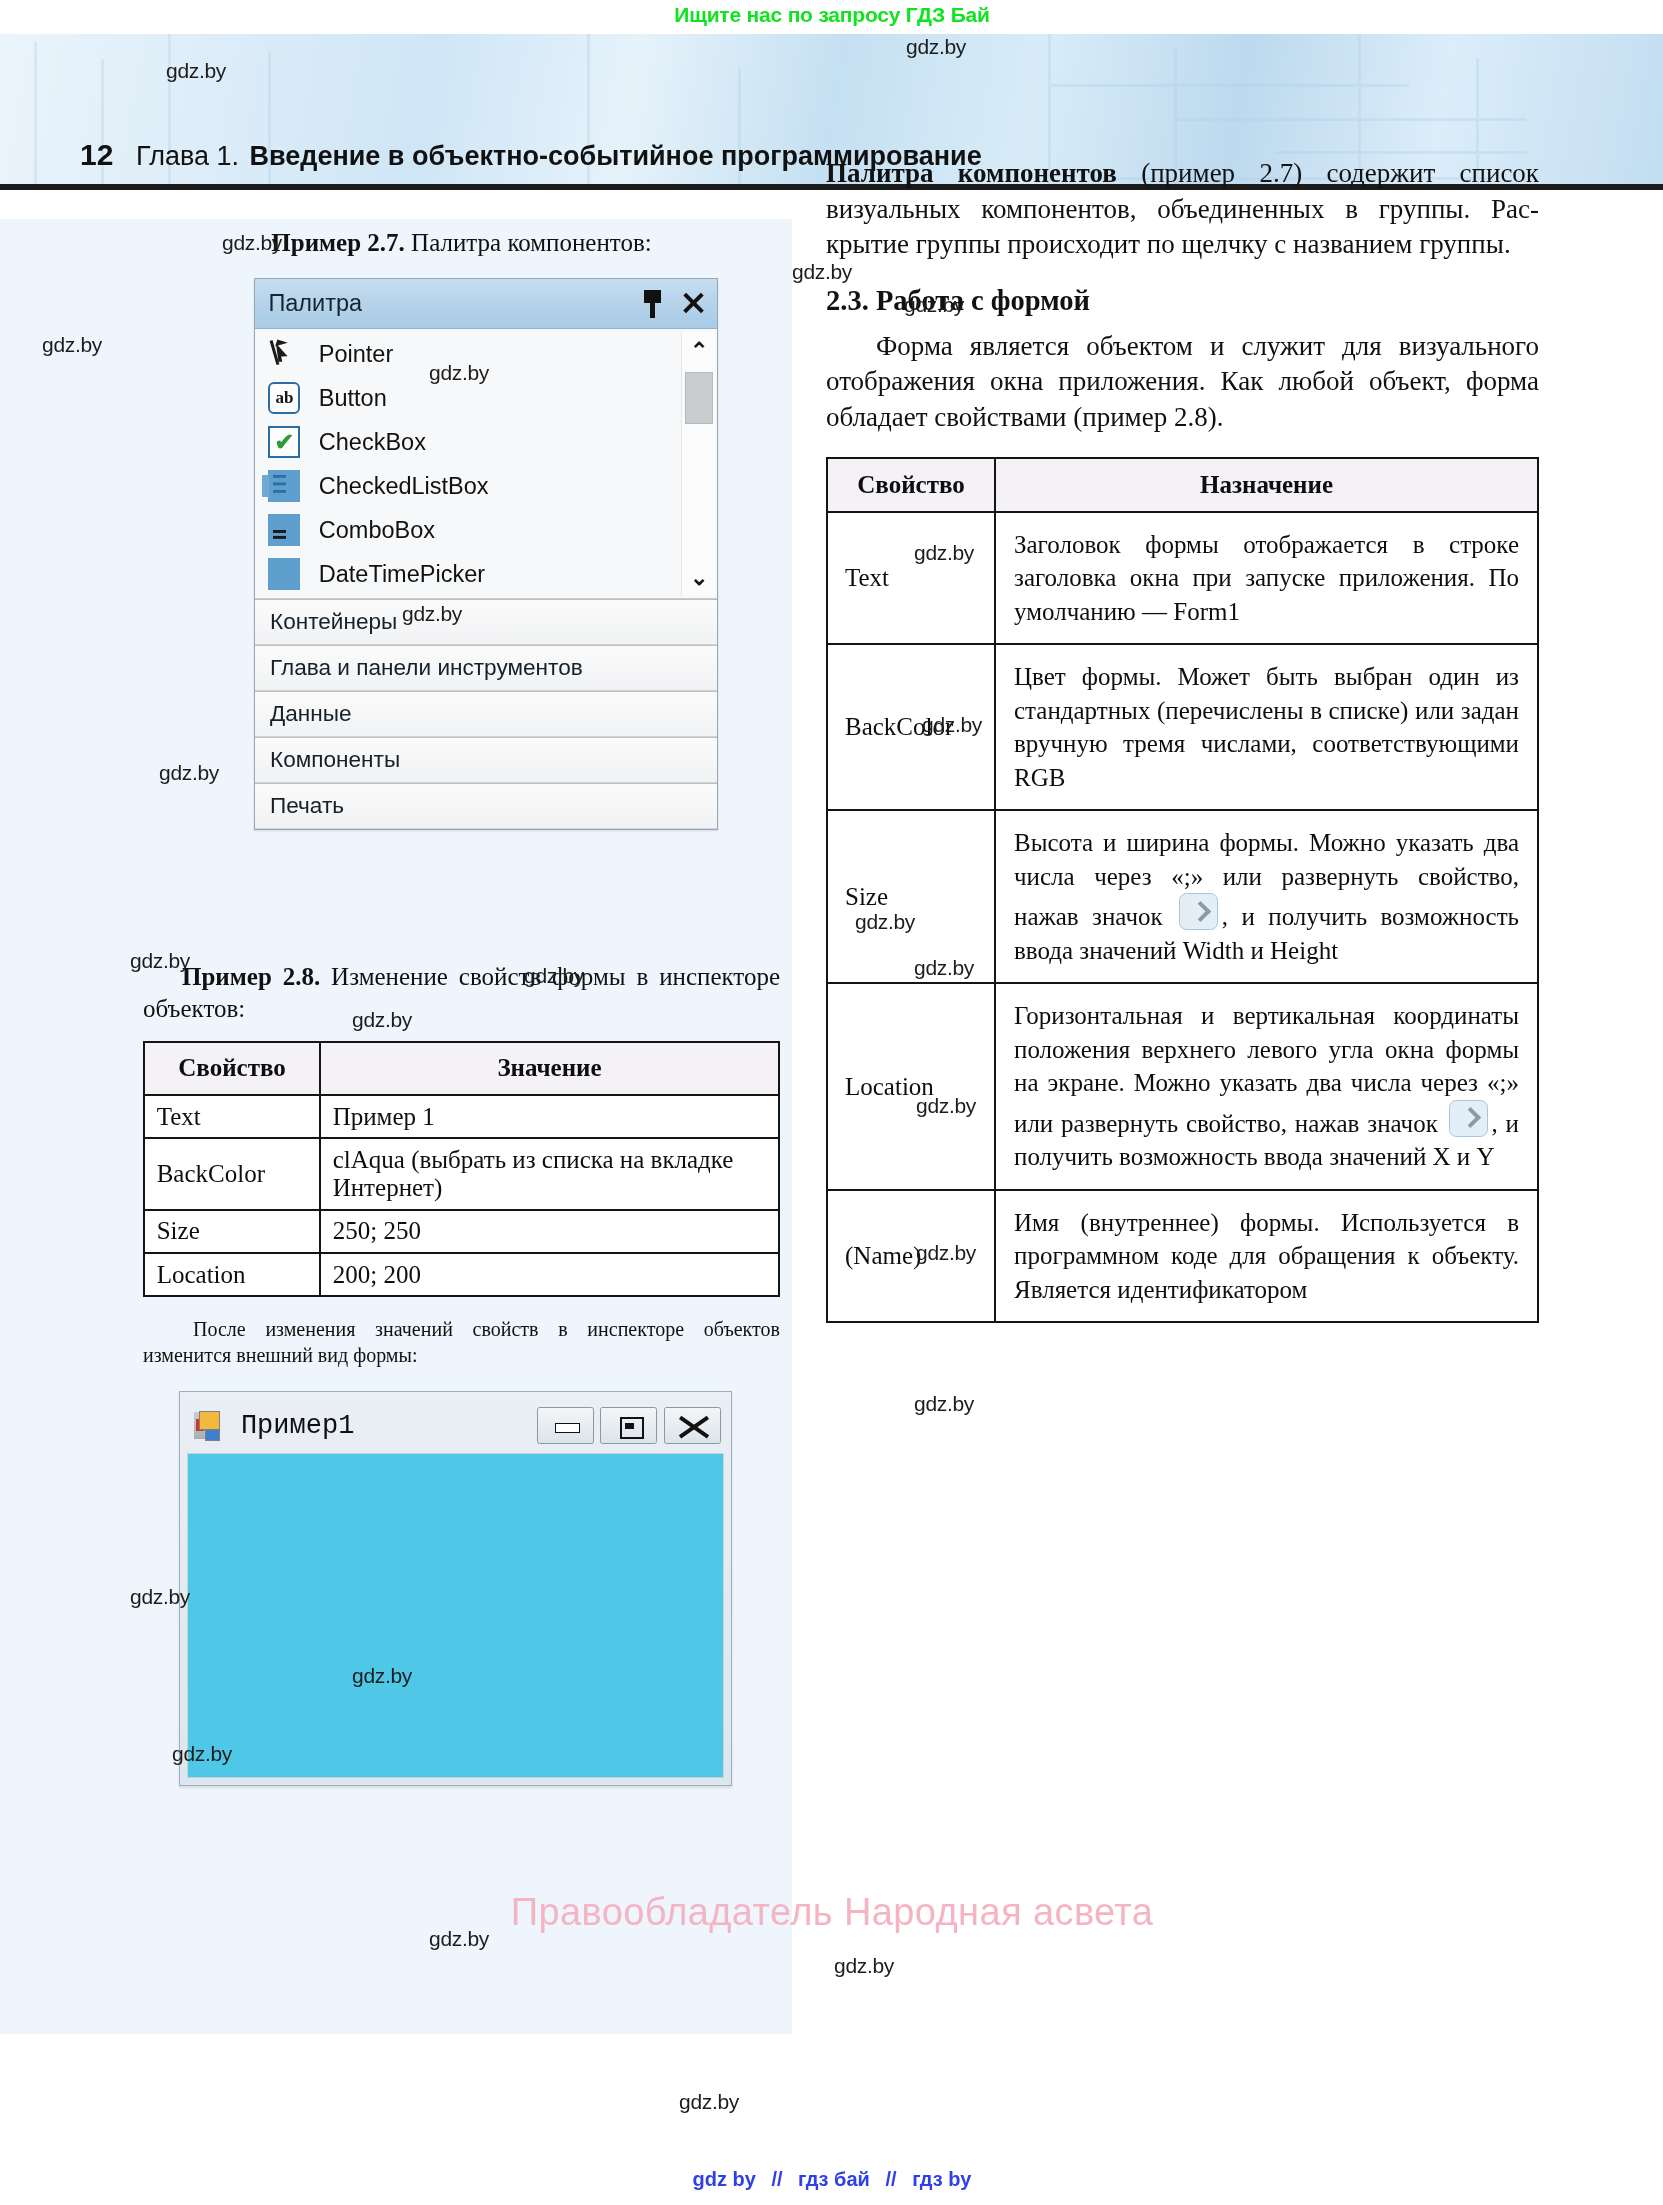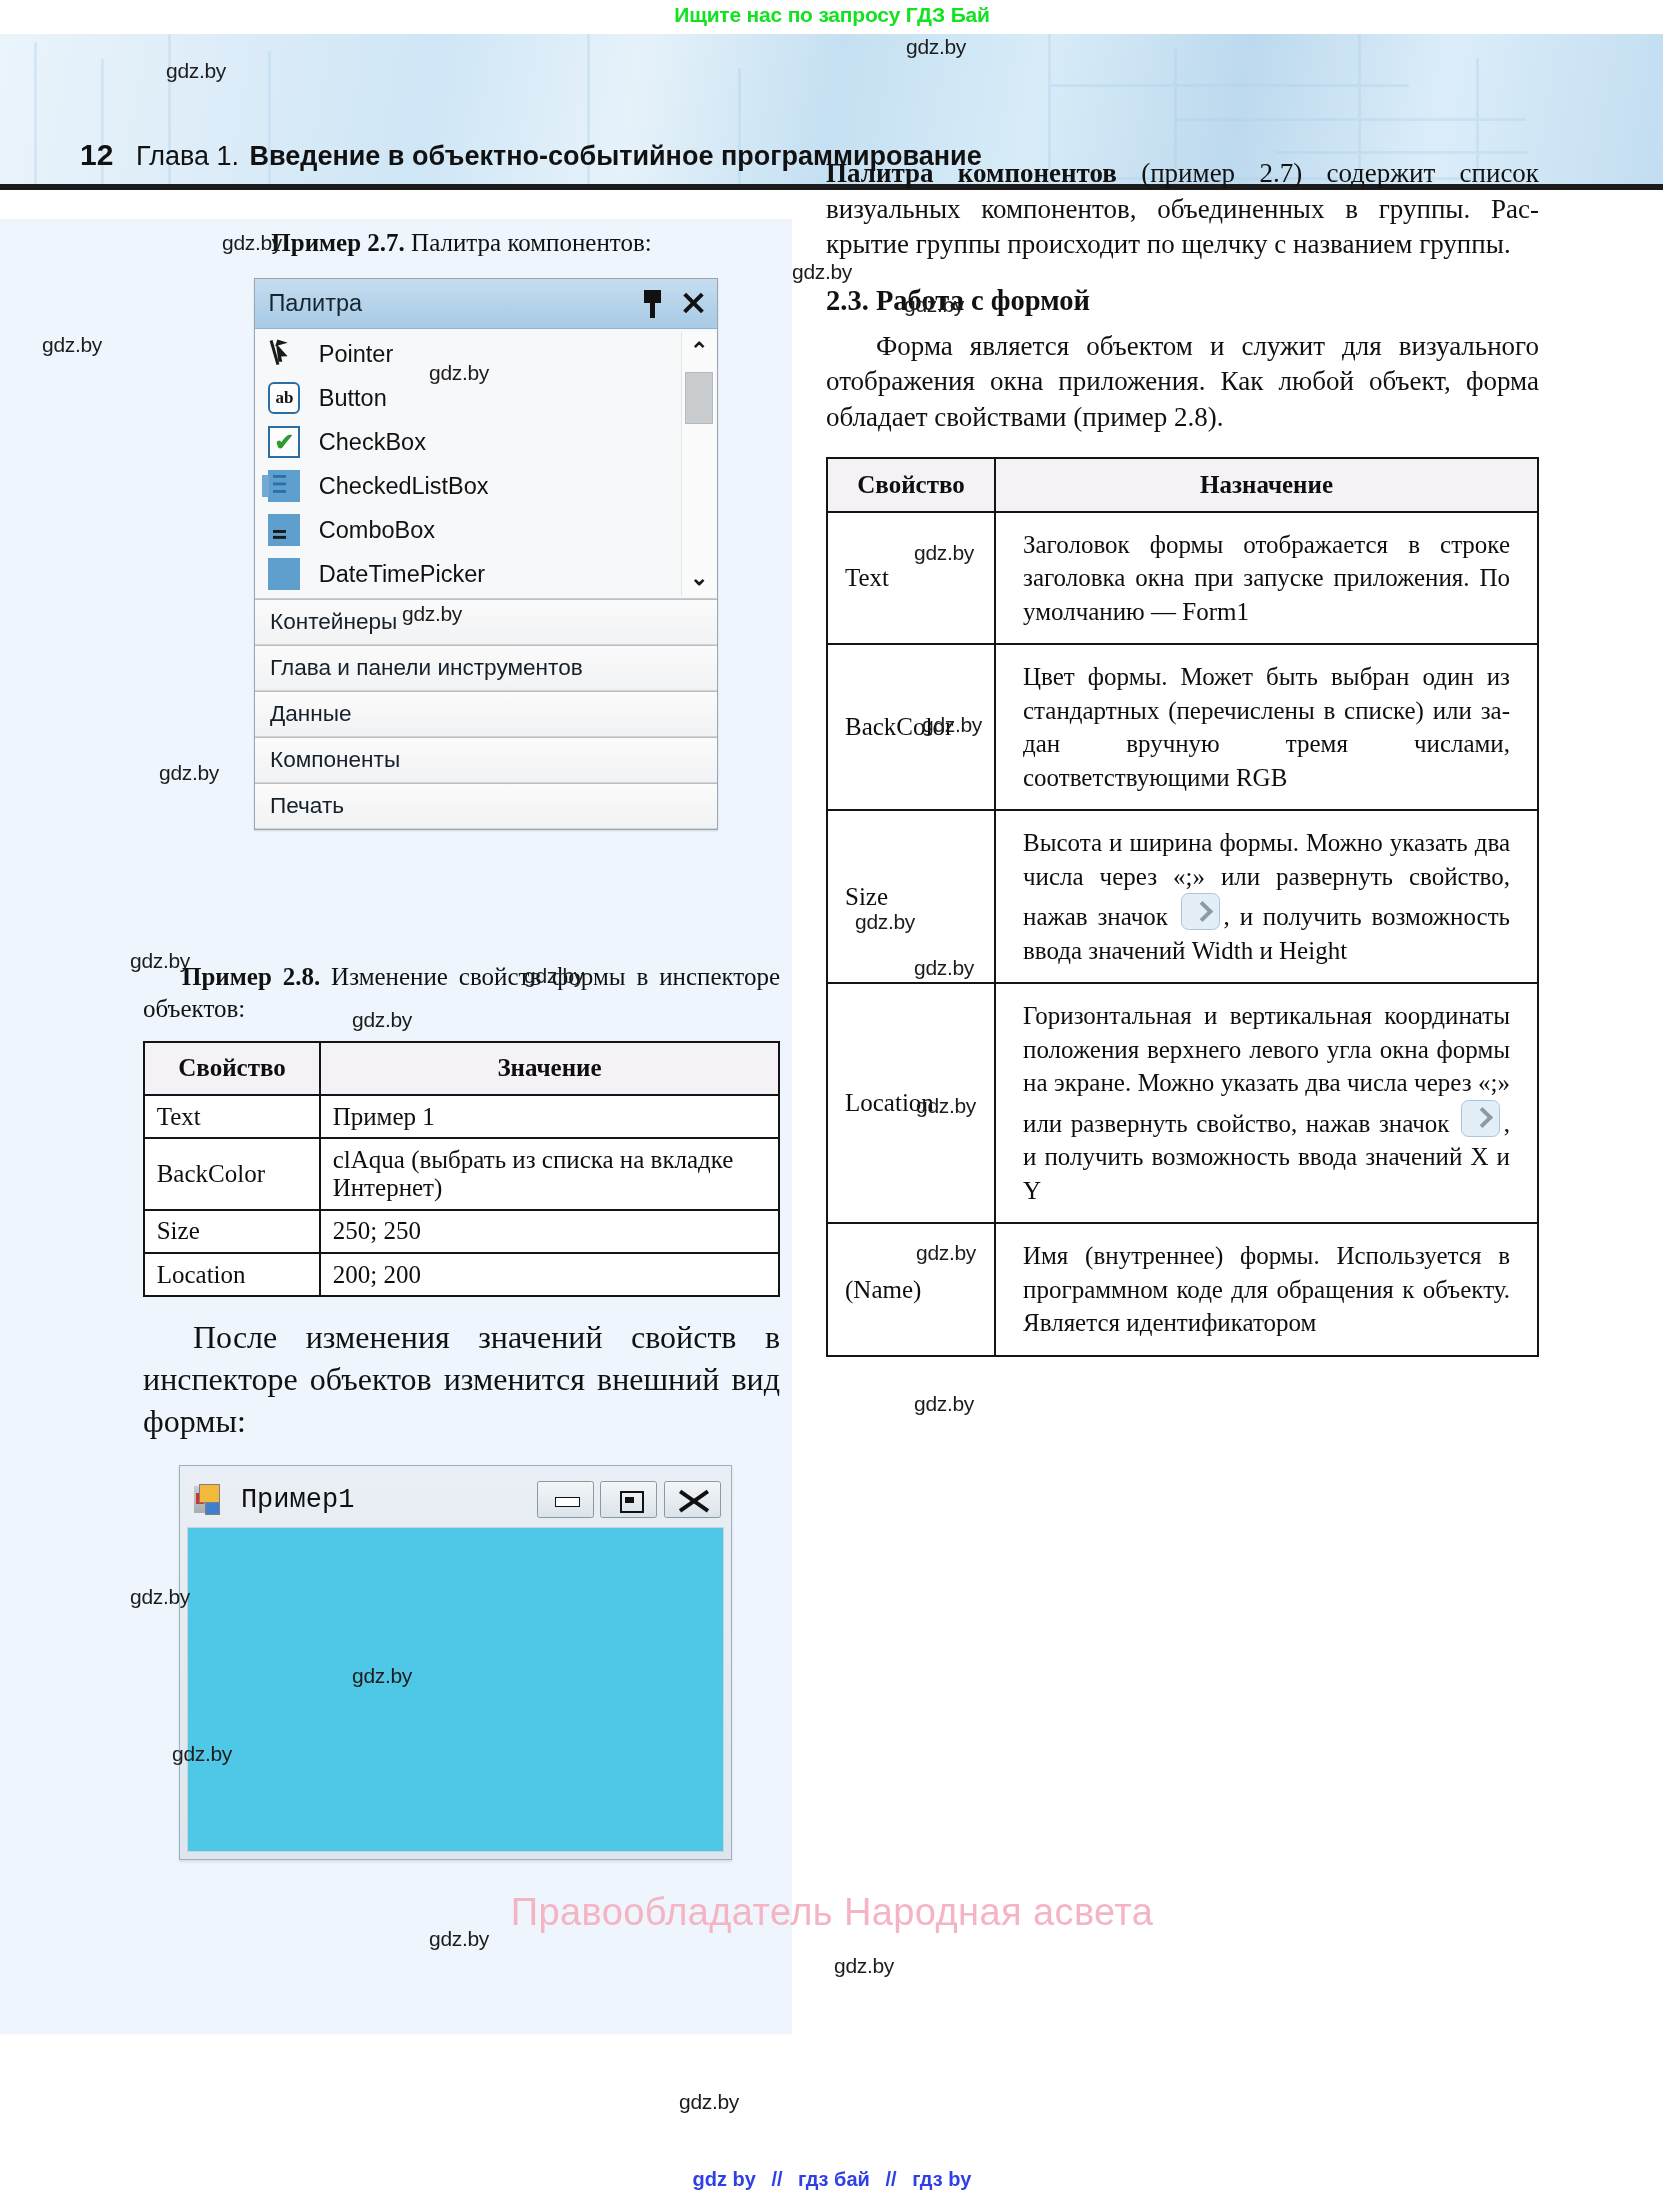--- a/index.html
+++ b/index.html
@@ -220,21 +220,21 @@
     border:2.5px solid #141414; padding:6.7px 11.7px;
     font-size:25px; color:#0e0e0e; vertical-align:middle;
   }
   table.tbl th{
     background:#f4f1f7; font-weight:700; text-align:center; padding:11.7px;
   }
   .tbl-left{ width:636px; }
   .tbl-left td.k{ width:176px; }
   .tbl-right th.k{ width:168px; }
   .tbl-right td.k{ width:168px; text-align:left; padding-left:17px; }
-  .tbl-right td.v{ text-align:justify; line-height:1.34; padding:15px 27px; }
+  .tbl-right td.v{ text-align:justify; line-height:1.34; padding:15px 18px; }
   .tbl-right th{ background:#f2f1f9; }
   .tbl-right td{ padding:15px 13.4px; }
   .tbl-right td.k{ vertical-align:middle; }
 
   
   .chev{
     display:inline-block; vertical-align:-5px;
     width:39px; height:37px; margin:0 3.4px;
     border:0.8px solid #a9c5dc; border-radius:7.5px;
     background:#e4eef7;
@@ -444,21 +444,21 @@
           <td class="k">Size</td>
           <td>250; 250</td>
         </tr>
         <tr>
           <td class="k">Location</td>
           <td>200; 200</td>
         </tr>
       </tbody>
     </table>
 
-    <div class="para" style="margin-top:18.4px; font-size:32px;">После изменения значений свойств в инспекторе объектов изменится внеш­ний вид формы:</div>
+    <div class="para" style="margin-top:18.4px; font-size:20px;">После изменения значений свойств в инспекторе объектов изменится внеш­ний вид формы:</div>
 
     <div style="margin-top:22px; display:flex; justify-content:center;">
       <div class="formwin">
         <div class="formtitle">
           <span class="formicon">
             <i class="dot"></i>
               <i class="blu"></i>
           </span>
           <span class="t">Пример1</span>
           <span class="winbtn min"></span>

